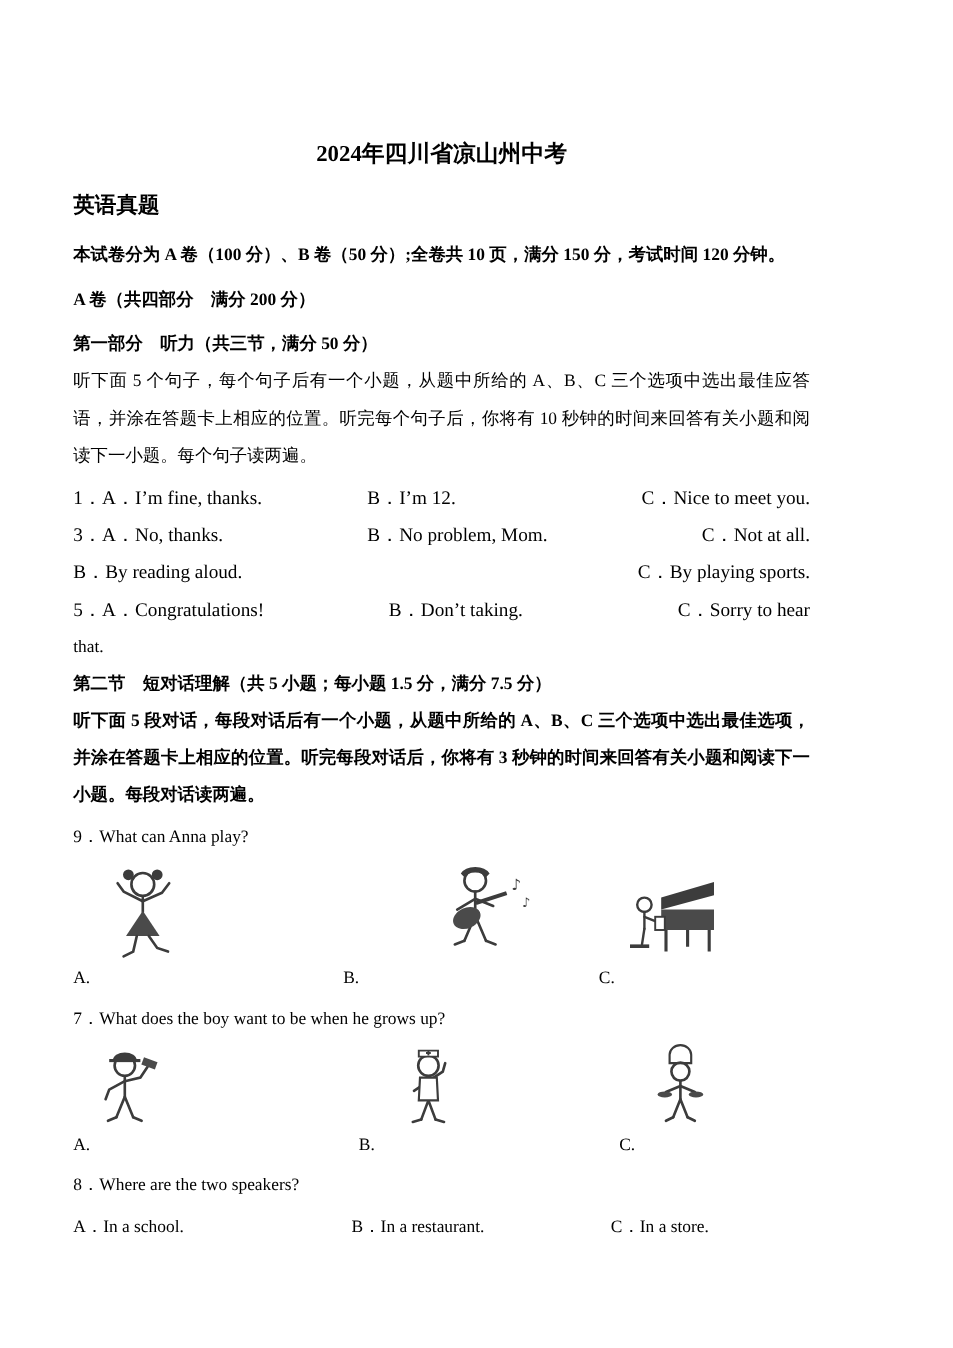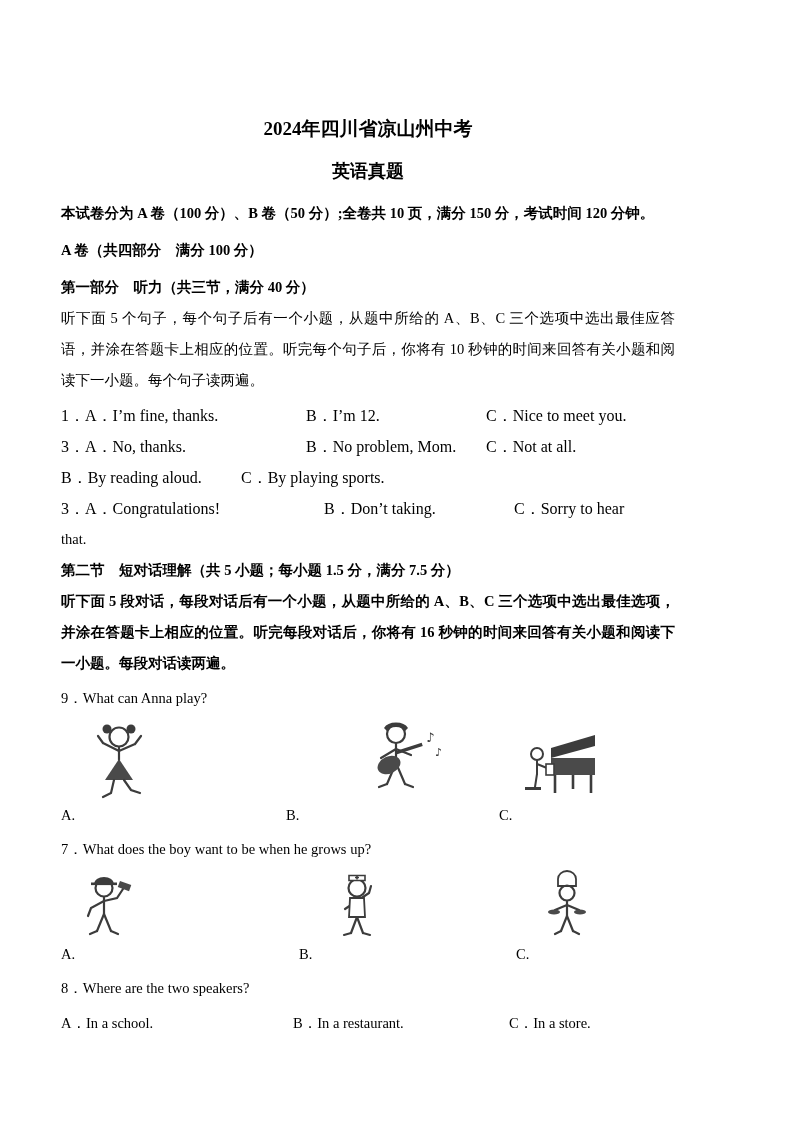--- a/index.html
+++ b/index.html
@@ -15,37 +15,37 @@
     padding: 88px 119px 30px 61px;
     background: #fff;
     overflow: hidden;
     margin-top: 28px;
   }
   .doc-title {
     font-size: 19px; font-weight: 700; text-align: center;
     line-height: 26px; margin: 0 0 16px 0;
   }
   .doc-subtitle {
-    font-size: 18px; font-weight: 700; text-align: center;
+    font-size: 18px; font-weight: 700; 
     line-height: 26px; margin: 0 0 14px 0;
   }
   .para {
     font-size: 14.5px; line-height: 31px;
     text-align: justify; margin: 0;
   }
   .mt6 { margin-top: 6px; }
   .mt4 { margin-top: 4px; }
   .mt2 { margin-top: 2px; }
   .bold { font-weight: 700; }
   .qrow {
     display: flex; font-size: 16px; line-height: 31px;
   }
   .qrow .c1 { width: 245px; flex: none; }
   .qrow .c2 { width: 180px; flex: none; }
-  .qrow .c3 { flex: 1; }
+  .qrow .c3 { flex: 1; text-align: right; }
   .qrow.q5 .c1 { width: 263px; }
   .qrow.q5 .c2 { width: 190px; }
   .overflow-line { font-size: 14.5px; line-height: 31px; }
   .imgrow { display: flex; margin-top: 4px; }
   .imgcol { display: flex; flex-direction: column; flex: none; }
   .imgcol.w1 { width: 225px; }
   .imgcol.w2 { width: 213px; }
   .imgcol.w3 { flex: 1; }
   .q7row .imgcol.w1 { width: 238px; }
   .q7row .imgcol.w2 { width: 217px; }
@@ -66,47 +66,47 @@
 </style>
 </head>
 <body>
 
 <div class="page">
 
   <div class="doc-title">2024年四川省凉山州中考</div>
   <div class="doc-subtitle">英语真题</div>
 
   <p class="para bold">本试卷分为 A 卷（100 分）、B 卷（50 分）;全卷共 10 页，满分 150 分，考试时间 120 分钟。</p>
-  <p class="para bold mt6">A 卷（共四部分　满分 100 分）</p>
-  <p class="para bold mt6">第一部分　听力（共三节，满分 40 分）</p>
+  <p class="para bold mt6">A 卷（共四部分　满分 200 分）</p>
+  <p class="para bold mt6">第一部分　听力（共三节，满分 50 分）</p>
   <p class="para">听下面 5 个句子，每个句子后有一个小题，从题中所给的 A、B、C 三个选项中选出最佳应答语，并涂在答题卡上相应的位置。听完每个句子后，你将有 10 秒钟的时间来回答有关小题和阅读下一小题。每个句子读两遍。</p>
 
   <div class="qrow mt4">
     <span class="c1">1．A．I’m fine, thanks.</span>
     <span class="c2">B．I’m 12.</span>
     <span class="c3">C．Nice to meet you.</span>
   </div>
   <div class="qrow">
     <span class="c1">3．A．No, thanks.</span>
     <span class="c2">B．No problem, Mom.</span>
     <span class="c3">C．Not at all.</span>
   </div>
   <div class="qrow">
     <span class="c2">B．By reading aloud.</span>
     <span class="c3">C．By playing sports.</span>
   </div>
   <div class="qrow q5">
-    <span class="c1">3．A．Congratulations!</span>
+    <span class="c1">5．A．Congratulations!</span>
     <span class="c2">B．Don’t taking.</span>
     <span class="c3">C．Sorry to hear</span>
   </div>
   <div class="overflow-line">that.</div>
 
   <p class="para bold">第二节　短对话理解（共 5 小题；每小题 1.5 分，满分 7.5 分）</p>
-  <p class="para bold">听下面 5 段对话，每段对话后有一个小题，从题中所给的 A、B、C 三个选项中选出最佳选项，并涂在答题卡上相应的位置。听完每段对话后，你将有 16 秒钟的时间来回答有关小题和阅读下一小题。每段对话读两遍。</p>
+  <p class="para bold">听下面 5 段对话，每段对话后有一个小题，从题中所给的 A、B、C 三个选项中选出最佳选项，并涂在答题卡上相应的位置。听完每段对话后，你将有 3 秒钟的时间来回答有关小题和阅读下一小题。每段对话读两遍。</p>
 
   <p class="para mt4">9．What can Anna play?</p>
   <div class="imgrow">
     <div class="imgcol w1">
       <div class="imgbox pad-a6">
         <svg width="66" height="80" viewBox="0 0 66 80">
           <g fill="none" stroke="#3c3c3c" stroke-width="2.2" stroke-linecap="round">
             <circle cx="33" cy="15" r="9.5"></circle>
             <path d="M33 25 v13"></path>
             <path d="M33 29 L17 21 M17 21 l-5 -7"></path>

